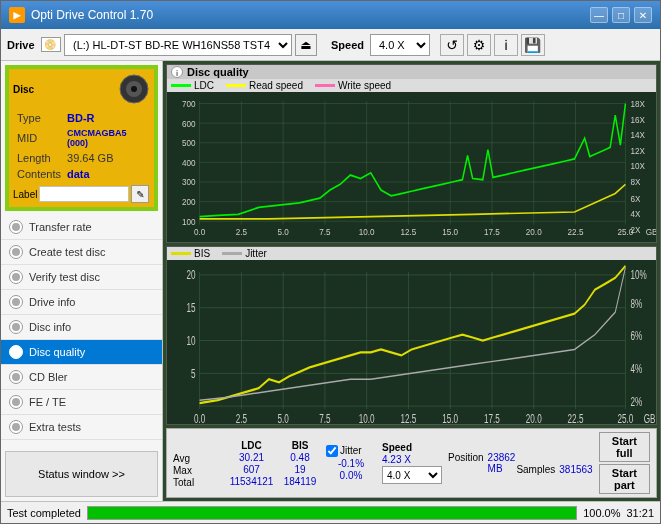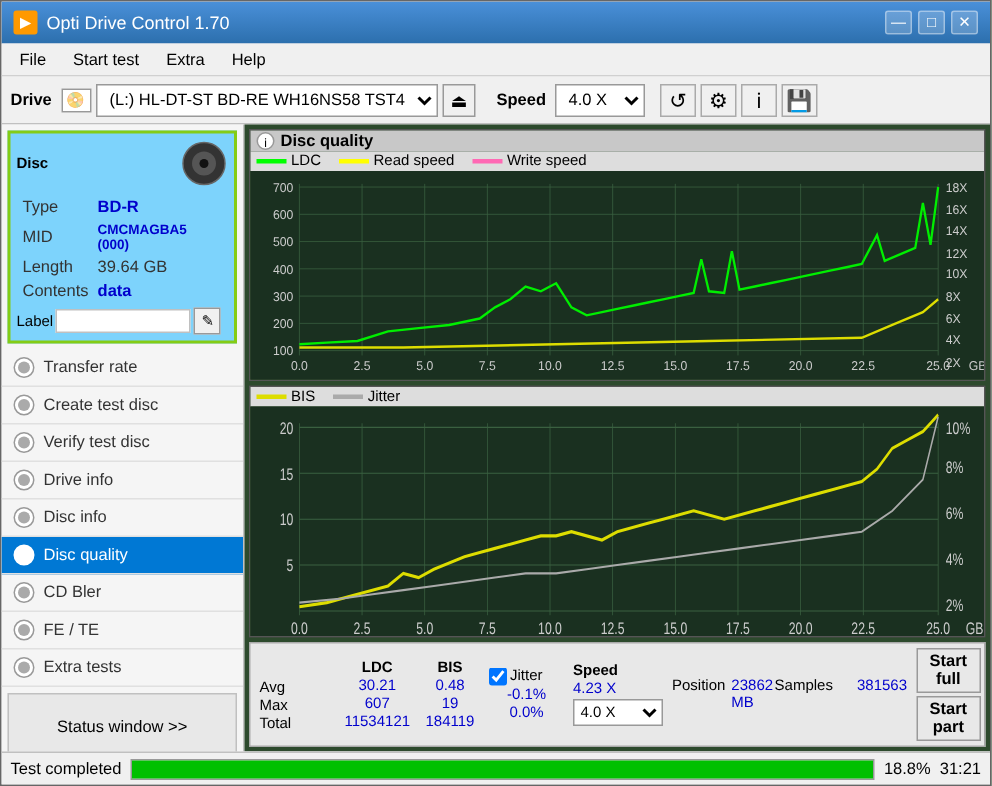--- a/index.html
+++ b/index.html
@@ -23,21 +23,21 @@
     .eject-btn { width: 22px; height: 22px; background: #f0f0f0; border: 1px solid #999; display: flex; align-items: center; justify-content: center; cursor: pointer; }
     .speed-label { font-size: 11px; font-weight: bold; margin-left: 8px; }
     .speed-select { height: 22px; font-size: 11px; border: 1px solid #999; background: white; padding: 0 4px; width: 60px; }
     .toolbar-icons { display: flex; gap: 3px; margin-left: 4px; }
     .toolbar-icon-btn { width: 24px; height: 22px; background: #f0f0f0; border: 1px solid #aaa; display: flex; align-items: center; justify-content: center; cursor: pointer; font-size: 14px; }
     
     
     .sidebar { width: 162px; background: #f5f5f5; border-right: 1px solid #c0c0c0; display: flex; flex-direction: column; }
     
     
-    .disc-panel { background: #7dd3fc; border: 2px solid #84cc16; margin: 4px; padding: 4px; }
+    .disc-panel { background: #eab308; border: 4px solid #84cc16; margin: 4px; padding: 4px; }
     .disc-header { display: flex; align-items: center; justify-content: space-between; margin-bottom: 4px; }
     .disc-props { width: 100%; }
     .disc-props td { padding: 1px 2px; }
     .disc-props .label { color: #333; }
     .disc-props .value { color: #0000cc; font-weight: bold; }
     .disc-props .value-black { color: #333; }
     .label-row { display: flex; align-items: center; gap: 2px; margin-top: 2px; }
     .label-input { border: 1px solid #c0c0c0; height: 16px; width: 90px; font-size: 10px; }
     .label-btn { width: 18px; height: 18px; background: #f0f0f0; border: 1px solid #999; cursor: pointer; display: flex; align-items: center; justify-content: center; font-size: 10px; }
     
@@ -81,26 +81,20 @@
       <div class="title-bar-icon">▶</div>
       <span>Opti Drive Control 1.70</span>
     </div>
     <div class="title-bar-controls">
       <div class="title-btn">—</div>
       <div class="title-btn">□</div>
       <div class="title-btn">✕</div>
     </div>
   </div>
 
-  <div class="menu-bar">
-    <div class="menu-item">File</div>
-    <div class="menu-item">Start test</div>
-    <div class="menu-item">Extra</div>
-    <div class="menu-item">Help</div>
-  </div>
 
   <div class="drive-toolbar">
     <span class="drive-label">Drive</span>
     <div style="display:flex;align-items:center;gap:3px;">
       <span style="font-size:10px;border:1px solid #999;background:white;padding:1px 3px;font-size:10px;">📀</span>
       <select class="drive-select">
         <option>(L:)  HL-DT-ST BD-RE  WH16NS58 TST4</option>
       </select>
       <div class="eject-btn" style="font-size:12px;">⏏</div>
     </div>
@@ -398,34 +392,34 @@
           <div style="color:#0000cc;">4.23 X</div>
           <select style="height:18px;font-size:10px;border:1px solid #999;background:white;">
             <option>4.0 X</option>
           </select>
         </div>
         <div style="display:flex;flex-direction:row;gap:1px;flex:1;">
           <div style="display:flex;gap:4px;">
             <span>Position</span>
             <span style="color:#0000cc;">23862 MB</span>
           </div>
-          <div style="display:flex;gap:16px;">
+          <div style="display:flex;gap:4px;margin-top:12px;">
             <span>Samples</span>
             <span style="color:#0000cc;">381563</span>
           </div>
         </div>
         <div style="display:flex;flex-direction:column;gap:2px;">
           <button class="start-btn">Start full</button>
           <button class="start-btn">Start part</button>
         </div>
       </div>
     </div>
   </div>
 
   <div class="status-bar-bottom">
     <span class="status-completed">Test completed</span>
     <div class="progress-bar-container">
       <div class="progress-bar-fill" style="width:100%;"></div>
     </div>
-    <span>18.8%</span>
+    <span>100.0%</span>
     <span>31:21</span>
   </div>
 </div>
 
 </body></html>

